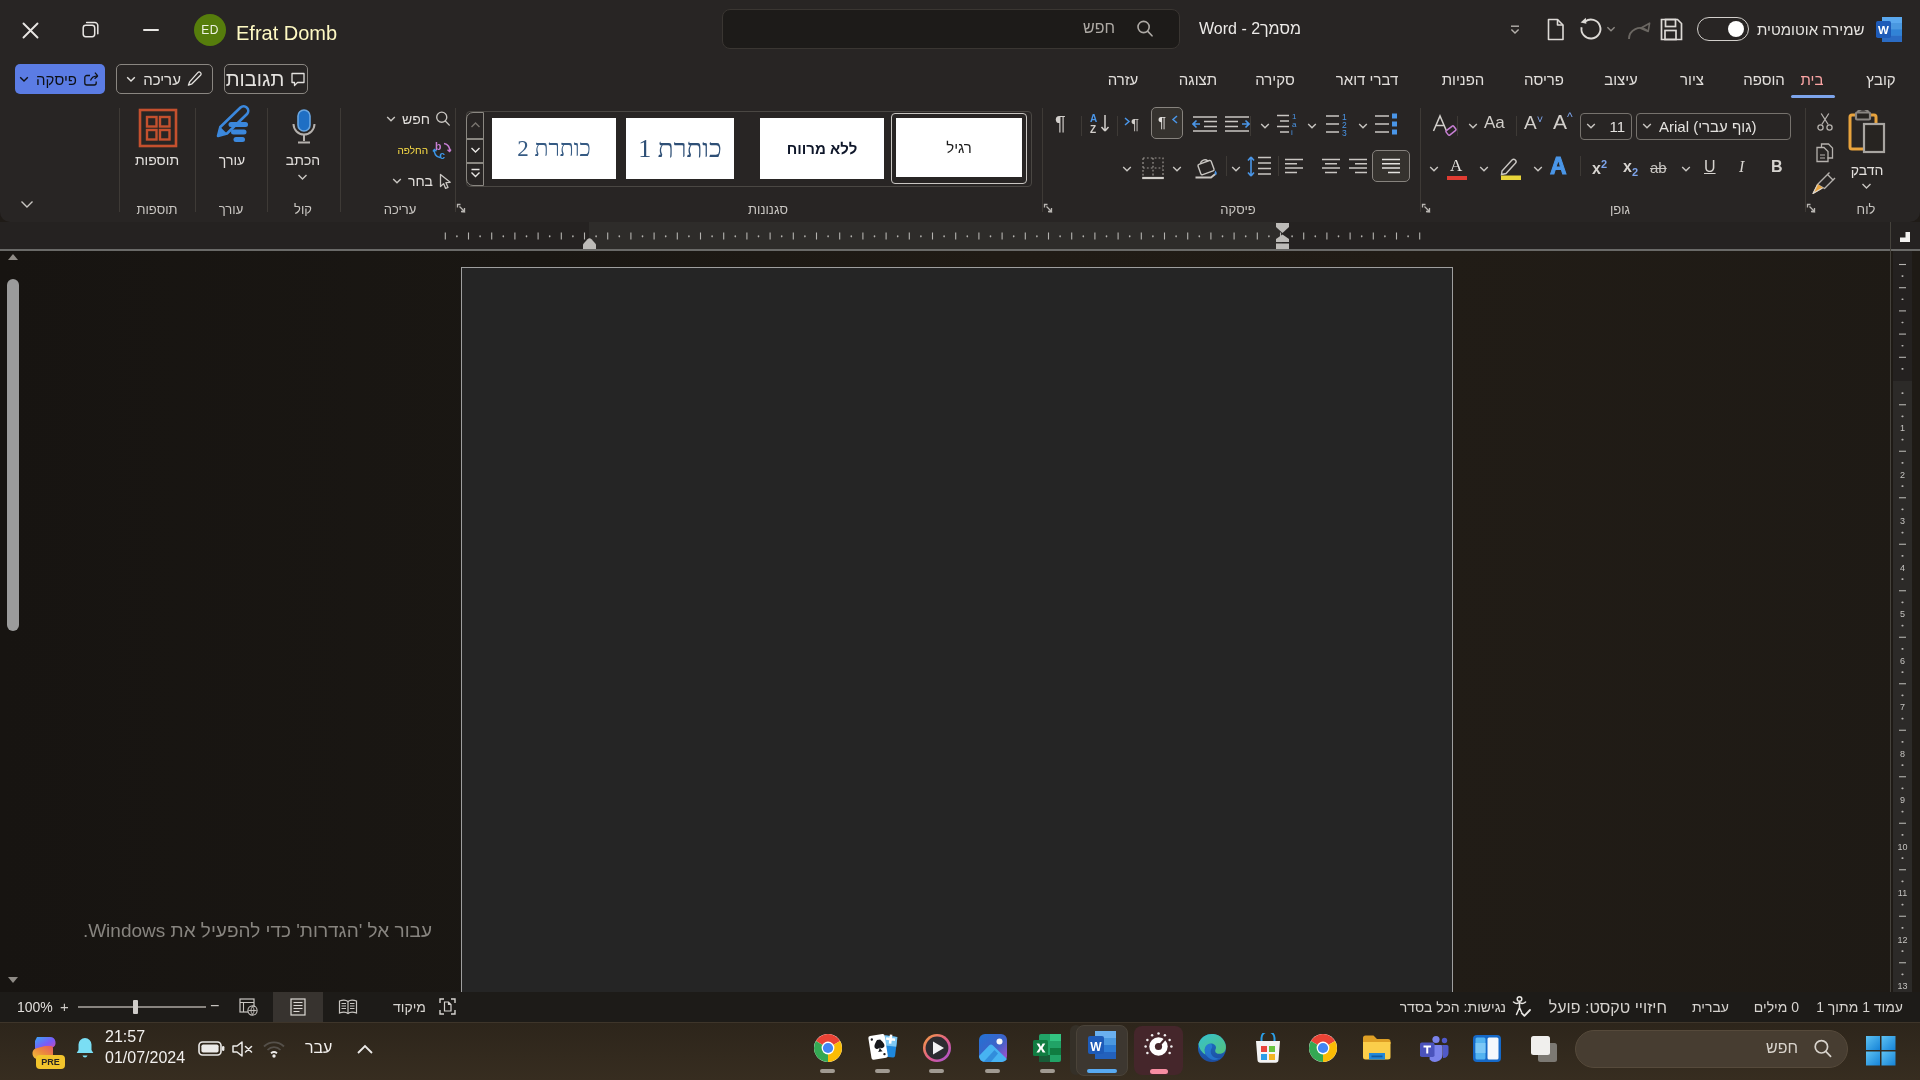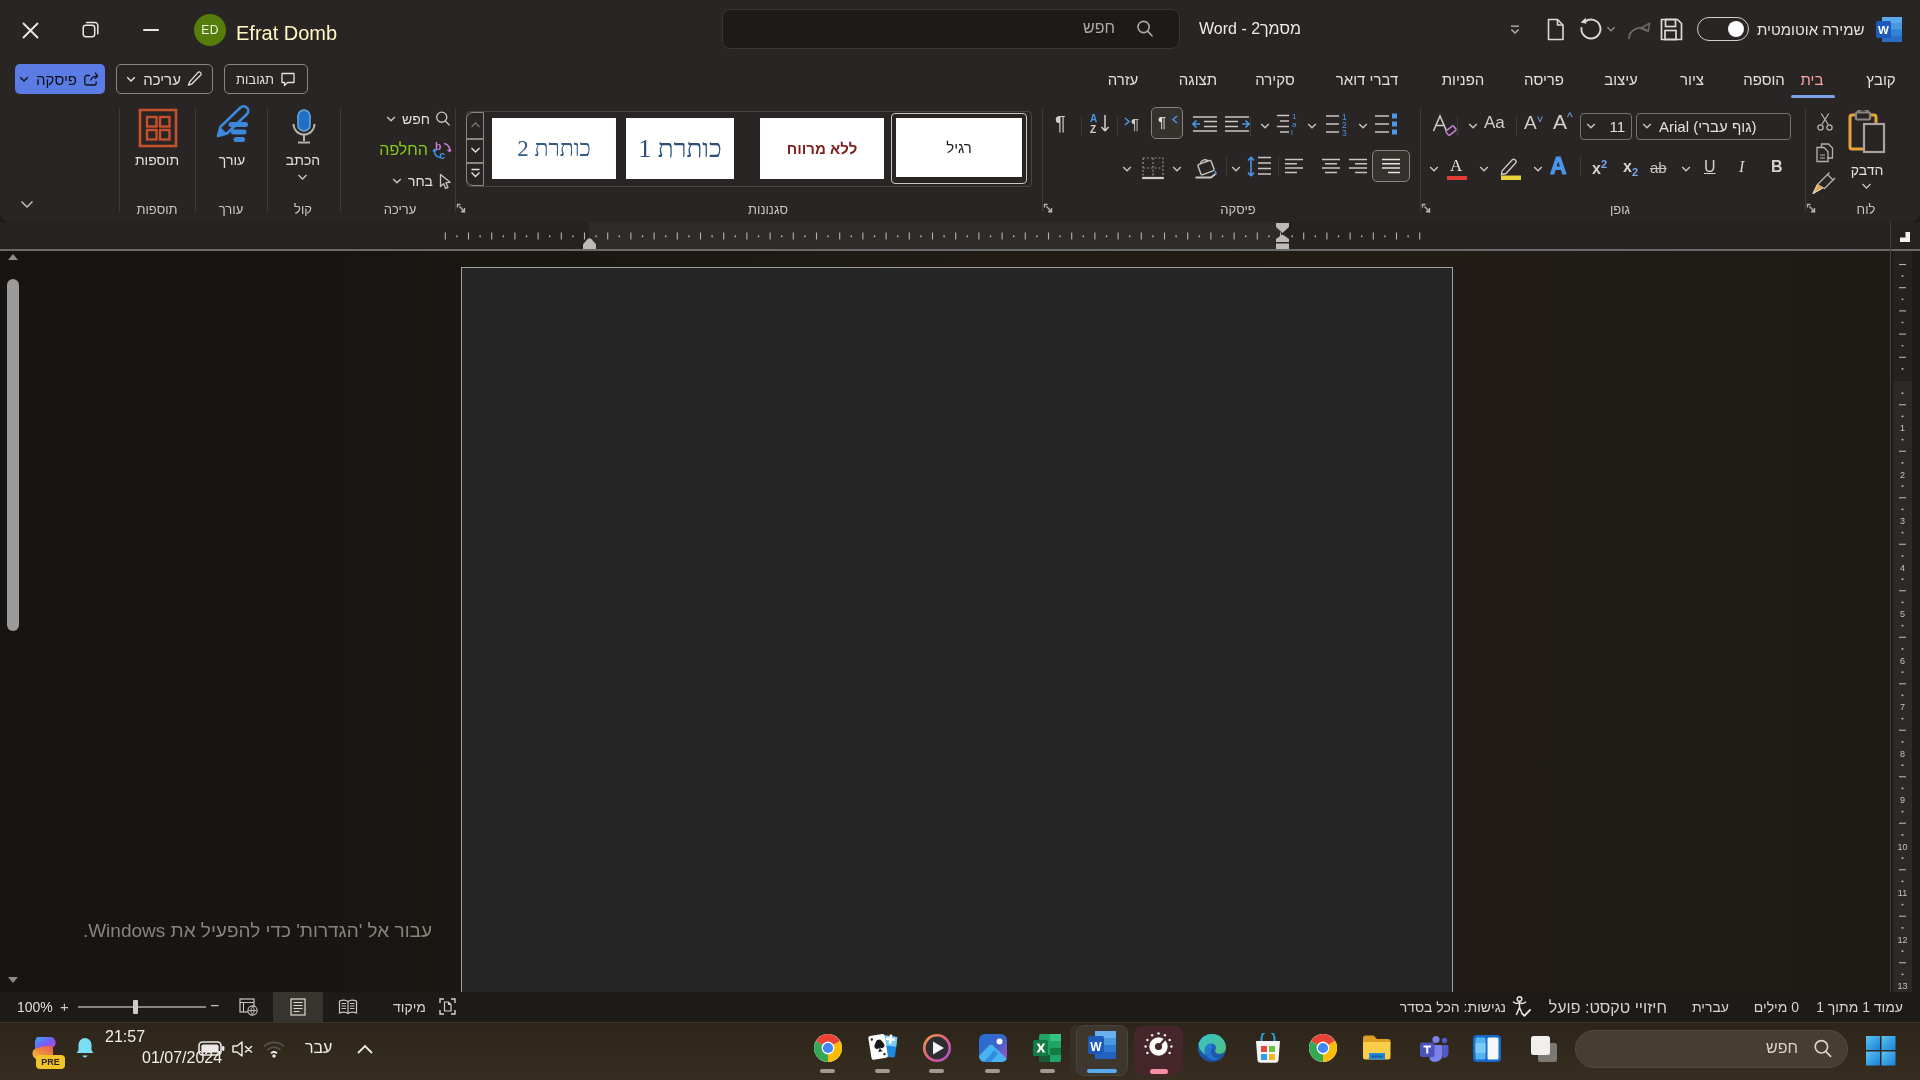--- a/index.html
+++ b/index.html
@@ -119,21 +119,21 @@
   <span style="font-size:15px;color:#e4e2df;">עריכה</span>
   <svg width="10" height="7" viewBox="0 0 10 7" style="margin-right:7px;">
     <path d="M1.2 1.2 L5 5 L8.8 1.2" fill="none" stroke="#e4e2df" stroke-width="1.4"></path>
   </svg>
 </div>
 
 <div class="ab ctr" dir="rtl" style="left:224px;top:64px;width:84px;height:30px;border-radius:5px;border:1px solid #8a8681;box-sizing:border-box;">
   <svg width="16" height="15" viewBox="0 0 16 15" style="margin-left:6px;">
     <path d="M2 1.5 h12 v9 h-6.5 L4.5 13.5 v-3 H2 Z" fill="none" stroke="#e4e2df" stroke-width="1.3" stroke-linejoin="round"></path>
   </svg>
-  <span style="font-size:13px;color:#e4e2df;">תגובות</span>
+  <span style="font-size:20px;color:#e4e2df;">תגובות</span>
 </div>
 
 <div class="ab txt tb" style="left:1881px;top:71px;">קובץ</div>
 <div class="ab txt tb" style="left:1812px;top:71px;color:#fca5a5;font-weight:normal;">בית</div>
 <div class="ab" style="left:1791px;top:95px;width:44px;height:3px;background:#7da4eb;border-radius:2px;"></div>
 <div class="ab txt tb" style="left:1764px;top:71px;">הוספה</div>
 <div class="ab txt tb" style="left:1692px;top:71px;">ציור</div>
 <div class="ab txt tb" style="left:1621px;top:71px;">עיצוב</div>
 <div class="ab txt tb" style="left:1544px;top:71px;">פריסה</div>
 <div class="ab txt tb" style="left:1463px;top:71px;">הפניות</div>
@@ -371,21 +371,21 @@
   </svg>
 <svg class="ab" style="left:470px;top:168px;" width="11" height="11" viewBox="0 0 11 11">
     <path d="M1.5 1.5 h8 M1.5 4.5 L5.5 8.5 L9.5 4.5" stroke="#e8e6e3" stroke-width="1.4" fill="none"></path>
   </svg>
 
 <div class="ab" style="left:891px;top:113px;width:136px;height:71px;border:1.6px solid #c9c6c2;border-radius:4px;box-sizing:border-box;"></div>
 <div class="ab ctr" style="left:896px;top:118px;width:126px;height:59px;background:#ffffff;">
   <span style="font-size:15px;color:#1c1c1c;">רגיל</span>
   </div>
 <div class="ab ctr" style="left:760px;top:118px;width:124px;height:61px;background:#ffffff;">
-  <span style="font-size:15px;color:#7f1d1d;font-weight:bold;">ללא מרווח</span>
+  <span style="font-size:15px;color:#0f172a;font-weight:bold;">ללא מרווח</span>
   </div>
 <div class="ab ctr" style="left:626px;top:118px;width:108px;height:61px;background:#ffffff;">
   <span dir="rtl" style="font-size:26px;color:#2e4f76;font-family:'Liberation Serif','DejaVu Serif',serif;">כותרת 1</span>
   </div>
 <div class="ab ctr" style="left:492px;top:118px;width:124px;height:61px;background:#ffffff;">
   <span dir="rtl" style="font-size:23px;color:#355a83;font-family:'Liberation Serif','DejaVu Serif',serif;">כותרת 2</span>
   </div>
 
 <div class="ab" dir="rtl" style="left:352px;top:108px;width:100px;height:22px;display:flex;align-items:center;justify-content:flex-start;">
   <svg width="18" height="18" viewBox="0 0 20 20" style="margin-left:4px;">
@@ -399,21 +399,21 @@
 </div>
 <div class="ab" dir="rtl" style="left:352px;top:139px;width:100px;height:22px;display:flex;align-items:center;justify-content:flex-start;">
   <svg width="20" height="19" viewBox="0 0 20 19" style="margin-left:4px;">
     <text x="9.5" y="9" font-size="10.5" font-weight="bold" fill="#c77fd4" font-family="Liberation Sans">b</text>
     <text x="13" y="17.5" font-size="10.5" font-weight="bold" fill="#3b96e8" font-family="Liberation Sans">c</text>
     <path d="M8 16.5 a6.5 6.5 0 0 1 -5.5 -8" stroke="#3b96e8" stroke-width="1.5" fill="none"></path>
     <path d="M1 10.5 l1.5-2 2 1.7" stroke="#3b96e8" stroke-width="1.5" fill="none"></path>
     <path d="M12 2.5 a6.5 6.5 0 0 1 5.5 8" stroke="#c77fd4" stroke-width="1.5" fill="none"></path>
     <path d="M19 8.5 l-1.5 2 -2 -1.7" stroke="#c77fd4" stroke-width="1.5" fill="none"></path>
   </svg>
-  <span style="font-size:16px;color:#84cc16;">החלפה</span>
+  <span style="font-size:10px;color:#fde047;">החלפה</span>
 </div>
 <div class="ab" dir="rtl" style="left:352px;top:170px;width:100px;height:22px;display:flex;align-items:center;justify-content:flex-start;">
   <svg width="14" height="17" viewBox="0 0 14 17" style="margin-left:5px;">
     <path d="M2.5 1.5 V13.5 L5.6 10.6 L7.6 15.4 L10 14.4 L8 9.7 L12.2 9.3 Z" fill="none" stroke="#c9c6c2" stroke-width="1.3" stroke-linejoin="round"></path>
   </svg>
   <span style="font-size:14px;color:#e2dfdc;">בחר</span>
   <svg width="10" height="7" viewBox="0 0 10 7" style="margin-right:6px;">
       <path d="M1.2 1 L5 4.8 L8.8 1" class="chev"></path>
     </svg>
 </div>
@@ -691,21 +691,21 @@
 </svg>
 <div class="ab ctr" style="left:36px;top:1055px;width:29px;height:14px;background:#f2c42c;border-radius:4px;">
   <span style="font-size:9px;font-weight:bold;color:#272421;">PRE</span>
   </div>
 
 <svg class="ab" style="left:74px;top:1036px;" width="22" height="24" viewBox="0 0 22 24">
   <path d="M11 2 a6.5 6.5 0 0 1 6.5 6.5 V14 l1.8 3 H2.7 L4.5 14 V8.5 A6.5 6.5 0 0 1 11 2 Z" fill="#7adef4"></path>
   <path d="M8.5 19.5 a2.6 2.6 0 0 0 5 0 Z" fill="#7adef4"></path>
 </svg>
 <div class="ab txt" style="left:105px;top:1028px;font-size:16px;color:#f2f0ee;">21:57</div>
-<div class="ab txt" style="left:105px;top:1049px;font-size:16px;color:#f2f0ee;margin-left:37px;">01/07/2024</div>
+<div class="ab txt" style="left:105px;top:1049px;font-size:16px;color:#f2f0ee;">01/07/2024</div>
 
 <svg class="ab" style="left:198px;top:1040px;" width="27" height="18" viewBox="0 0 27 18">
   <rect x="1" y="2" width="22" height="13" rx="3.5" fill="none" stroke="#eceae8" stroke-width="1.6"></rect>
   <rect x="3.4" y="4.4" width="17.2" height="8.2" rx="1.8" fill="#eceae8"></rect>
   <rect x="24" y="6" width="2.4" height="5" rx="1.2" fill="#eceae8"></rect>
 </svg>
 
 <svg class="ab" style="left:231px;top:1040px;" width="24" height="18" viewBox="0 0 24 18">
   <path d="M2 6 h4 L11 2 V16 L6 12 H2 Z" fill="none" stroke="#eceae8" stroke-width="1.5" stroke-linejoin="round"></path>
   <path d="M14.5 6.5 L20.5 12 M20.5 6.5 L14.5 12" stroke="#eceae8" stroke-width="1.6" stroke-linecap="round"></path>

